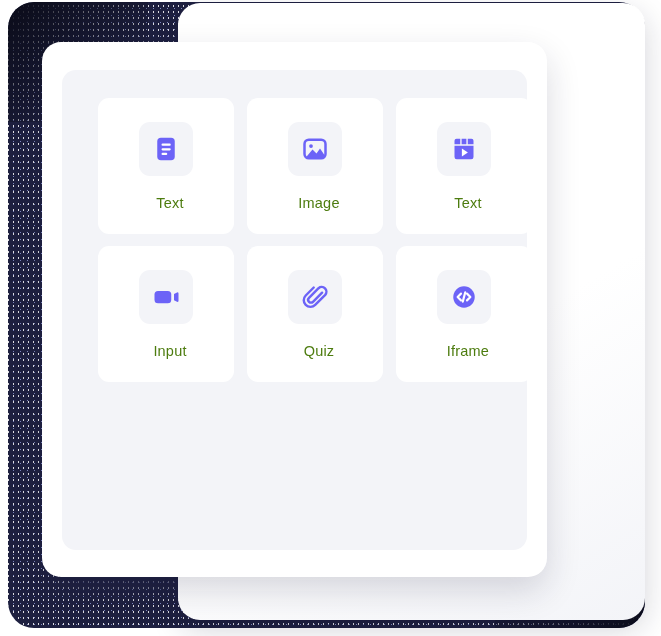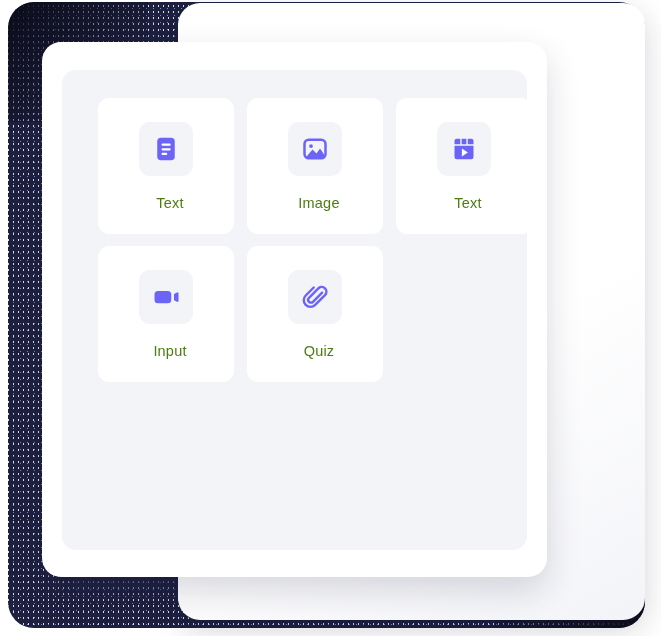--- a/index.html
+++ b/index.html
@@ -226,19 +226,32 @@
           <div class="icon-box">
             <span>
               <svg width="30" height="30" viewBox="0 0 24 24">
                 <path d="M17.6 8.1 L10.1 15.6 a2.3 2.3 0 0 1-3.3-3.3 l7.9-7.9 a3.9 3.9 0 0 1 5.5 5.5 l-8.3 8.3 a5.5 5.5 0 0 1-7.8-7.8 l6.6-6.6" fill="none" stroke="#6c63f7" stroke-width="2" stroke-linecap="round" stroke-linejoin="round" transform="translate(0.6 0.7) scale(0.97)"></path>
               </svg>
             </span>
           </div>
           <div class="tile-label">Quiz</div>
         </div>
 
+        <div class="tile">
+          <div class="icon-box">
+            <span>
+              <svg width="30" height="30" viewBox="0 0 24 24">
+                <circle cx="12" cy="12" r="8.6" fill="#6c63f7"></circle>
+                <path d="M9.6 9.3 L6.9 12 L9.6 14.7" fill="none" stroke="#ffffff" stroke-width="1.7" stroke-linecap="round" stroke-linejoin="round"></path>
+                <path d="M14.4 9.3 L17.1 12 L14.4 14.7" fill="none" stroke="#ffffff" stroke-width="1.7" stroke-linecap="round" stroke-linejoin="round"></path>
+                <path d="M13 8.3 L11 15.7" fill="none" stroke="#ffffff" stroke-width="1.7" stroke-linecap="round"></path>
+              </svg>
+            </span>
+          </div>
+          <div class="tile-label">Iframe</div>
+        </div>
 
 
 
       </div>
     </div>
   </div>
 </div>
 
 </body></html>

